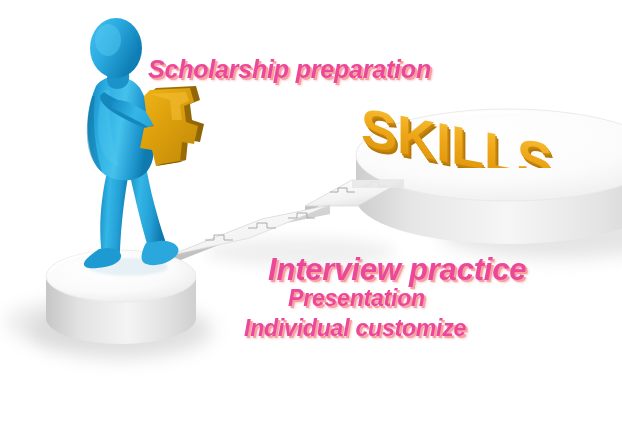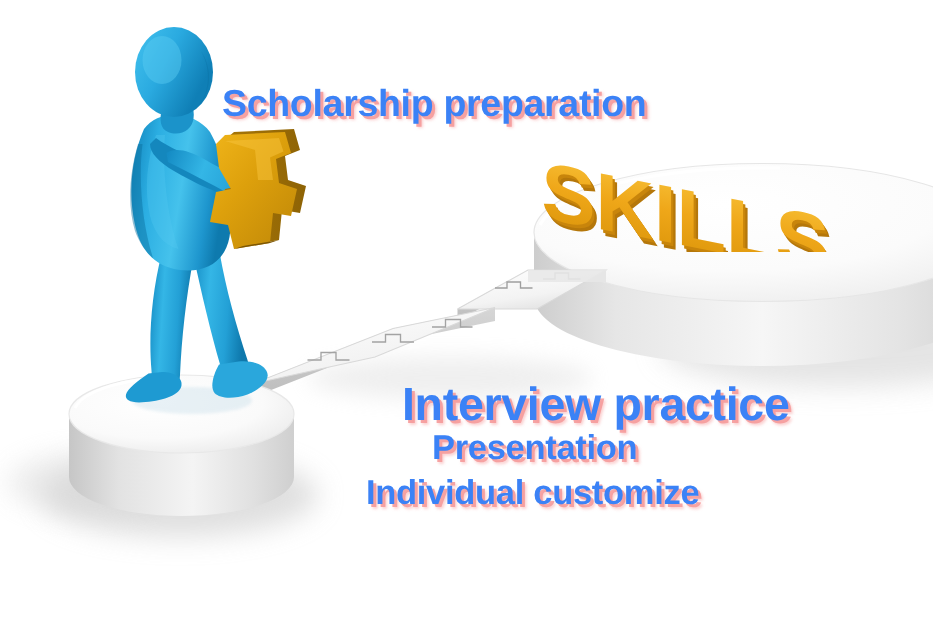--- a/index.html
+++ b/index.html
@@ -19,28 +19,29 @@
   
   #scene {
     position: absolute;
     left: 0; top: 0;
     width: 622px; height: 427px;
   }
 
   
   .gtext {
     position: absolute;
-    color: #3b82f6;
+    color: #ec4899;
     font-weight: bold;
     font-family: "Liberation Sans", sans-serif;
     letter-spacing: -0.2px;
     white-space: nowrap;
     text-shadow:
       2px 2px 0 rgba(244,150,150,0.85),
       3px 3px 2px rgba(248,170,170,0.55);
+    font-style: italic;
   }
 
   #title-scholarship {
     left: 148px;
     top: 55px;
     font-size: 25px;
   }
 
   #line-interview {
     left: 268px;

